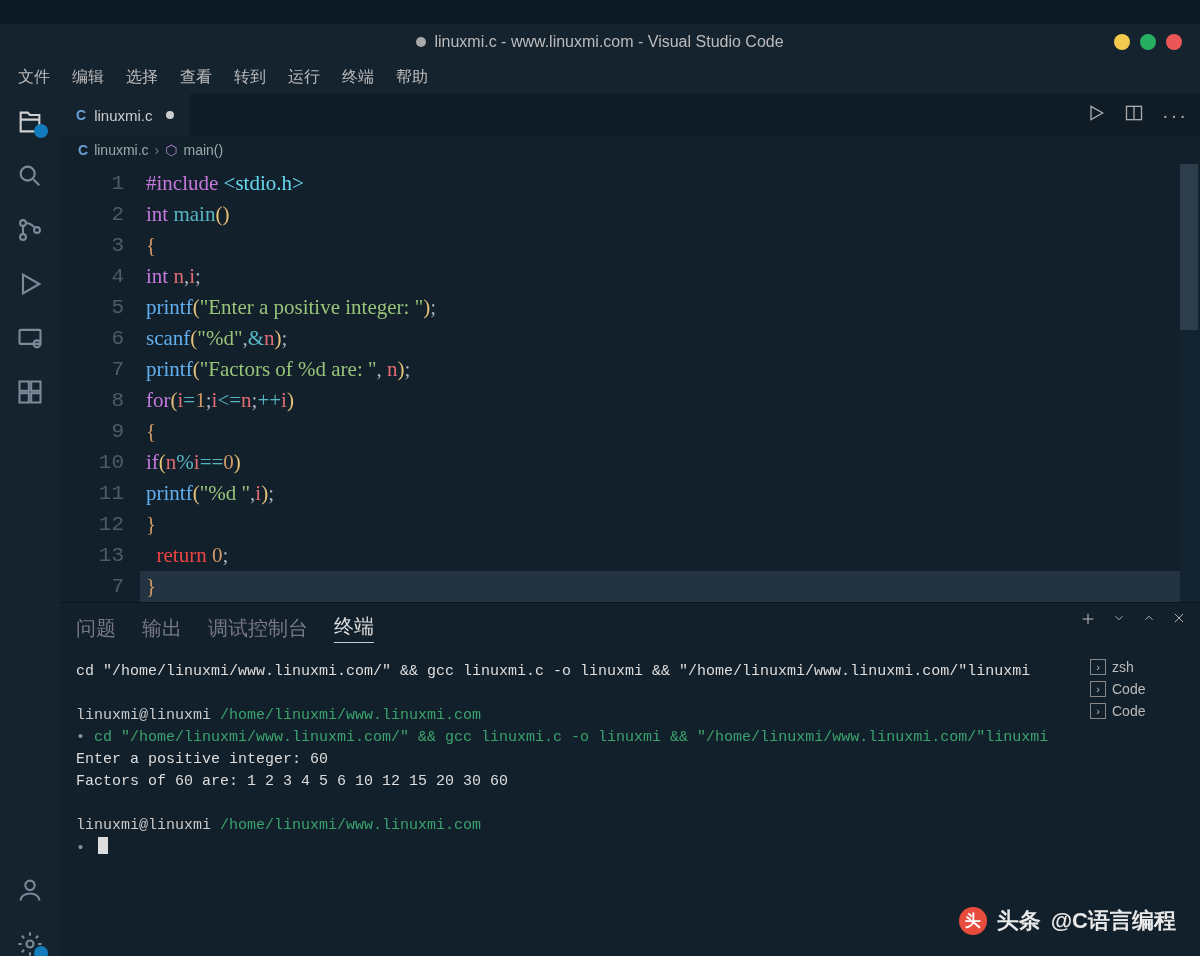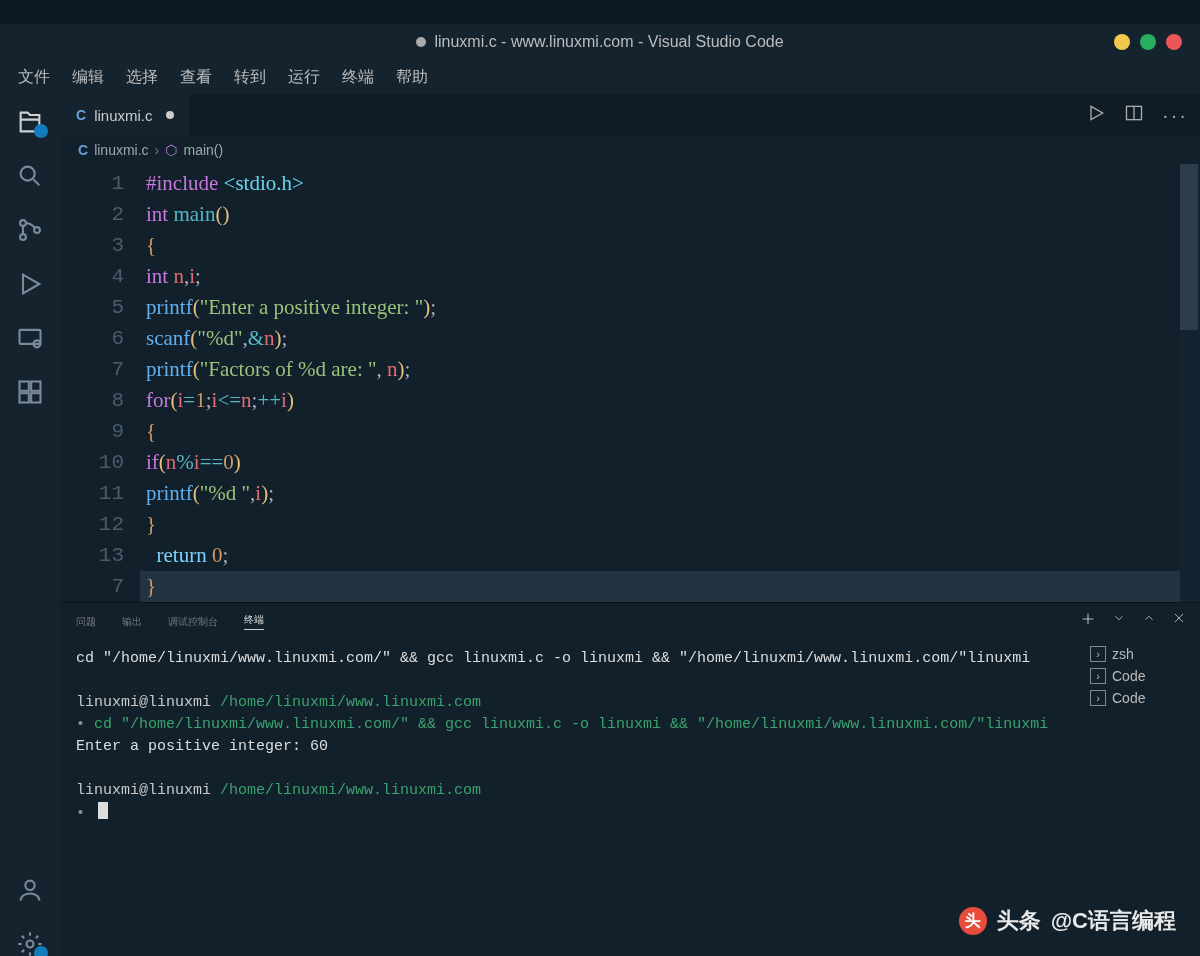--- a/index.html
+++ b/index.html
@@ -121,36 +121,36 @@
   .tk-include{color:#66d9ef;}
   .tk-func{color:#56b6c2;}
   .tk-call{color:#61afef;}
   .tk-paren{color:#e5c07b;}
   .tk-brace{color:#d19a66;}
   .tk-string{color:#98c379;}
   .tk-num{color:#d19a66;}
   .tk-op{color:#56b6c2;}
   .tk-punct{color:#abb2bf;}
   .tk-ident{color:#e06c75;}
-  .tk-return{color:#7dd3fc;}
+  .tk-return{color:#ef4444;}
   .minimap {
     width:20px; background:#142330; position:absolute; right:0; top:0; bottom:0;
   }
   .minimap .thumb{
     position:absolute; top:0; height:38%; left:0; right:2px; background:rgba(120,140,160,.25);
   }
 
   .panel {
     flex:1; border-top:1px solid #0a151d; display:flex; flex-direction:column;
     background:#12202b;
     min-height: 0;
   }
   .panel-tabs {
     display:flex; align-items:center; gap:26px; padding:10px 14px 6px 16px;
-    font-size:10px; color:#778;
+    font-size:20px; color:#778;
     position: relative;
   }
   .panel-tabs .ptab.active{color:#ddd; border-bottom:1px solid #ccc; padding-bottom:2px;}
   .panel-actions{
     position:absolute; right:14px; top:8px; display:flex; gap:16px; color:#aaa; font-size:16px;
   }
   .panel-actions svg{stroke:#bbb; fill:none; stroke-width:1.6;}
   .panel-body{
     flex:1; display:flex; min-height:0;
   }
@@ -364,20 +364,21 @@
           </span>
         </div>
       </div>
       <div class="panel-body">
         <div class="term" id="terminal">
             <div class="t-white">cd "/home/linuxmi/www.linuxmi.com/" &amp;&amp; gcc linuxmi.c -o linuxmi &amp;&amp; "/home/linuxmi/www.linuxmi.com/"linuxmi</div>
             <div>&nbsp;</div>
             <div><span class="t-user">linuxmi@linuxmi</span> <span class="t-path">/home/linuxmi/www.linuxmi.com</span></div>
             <div style="word-break: break-all;"><span class="t-dim">•  </span><span class="t-cmd">cd "/home/linuxmi/www.linuxmi.com/" &amp;&amp; gcc linuxmi.c -o linuxmi &amp;&amp; "/home/linuxmi/www.linuxmi.com/"linuxmi</span></div>
             <div class="t-white">Enter a positive integer: 60</div>
+            <div class="t-white">Factors of 60 are: 1 2 3 4 5 6 10 12 15 20 30 60 </div>
             <div>&nbsp;</div>
             <div><span class="t-user">linuxmi@linuxmi</span> <span class="t-path">/home/linuxmi/www.linuxmi.com</span></div>
             <div><span class="t-dim">•  </span><span class="cursor"></span></div>
           </div>
         <div class="term-side">
           <div class="ts-item">
               <span class="box">›</span>
               <span>zsh</span>
             </div>
           <div class="ts-item">

